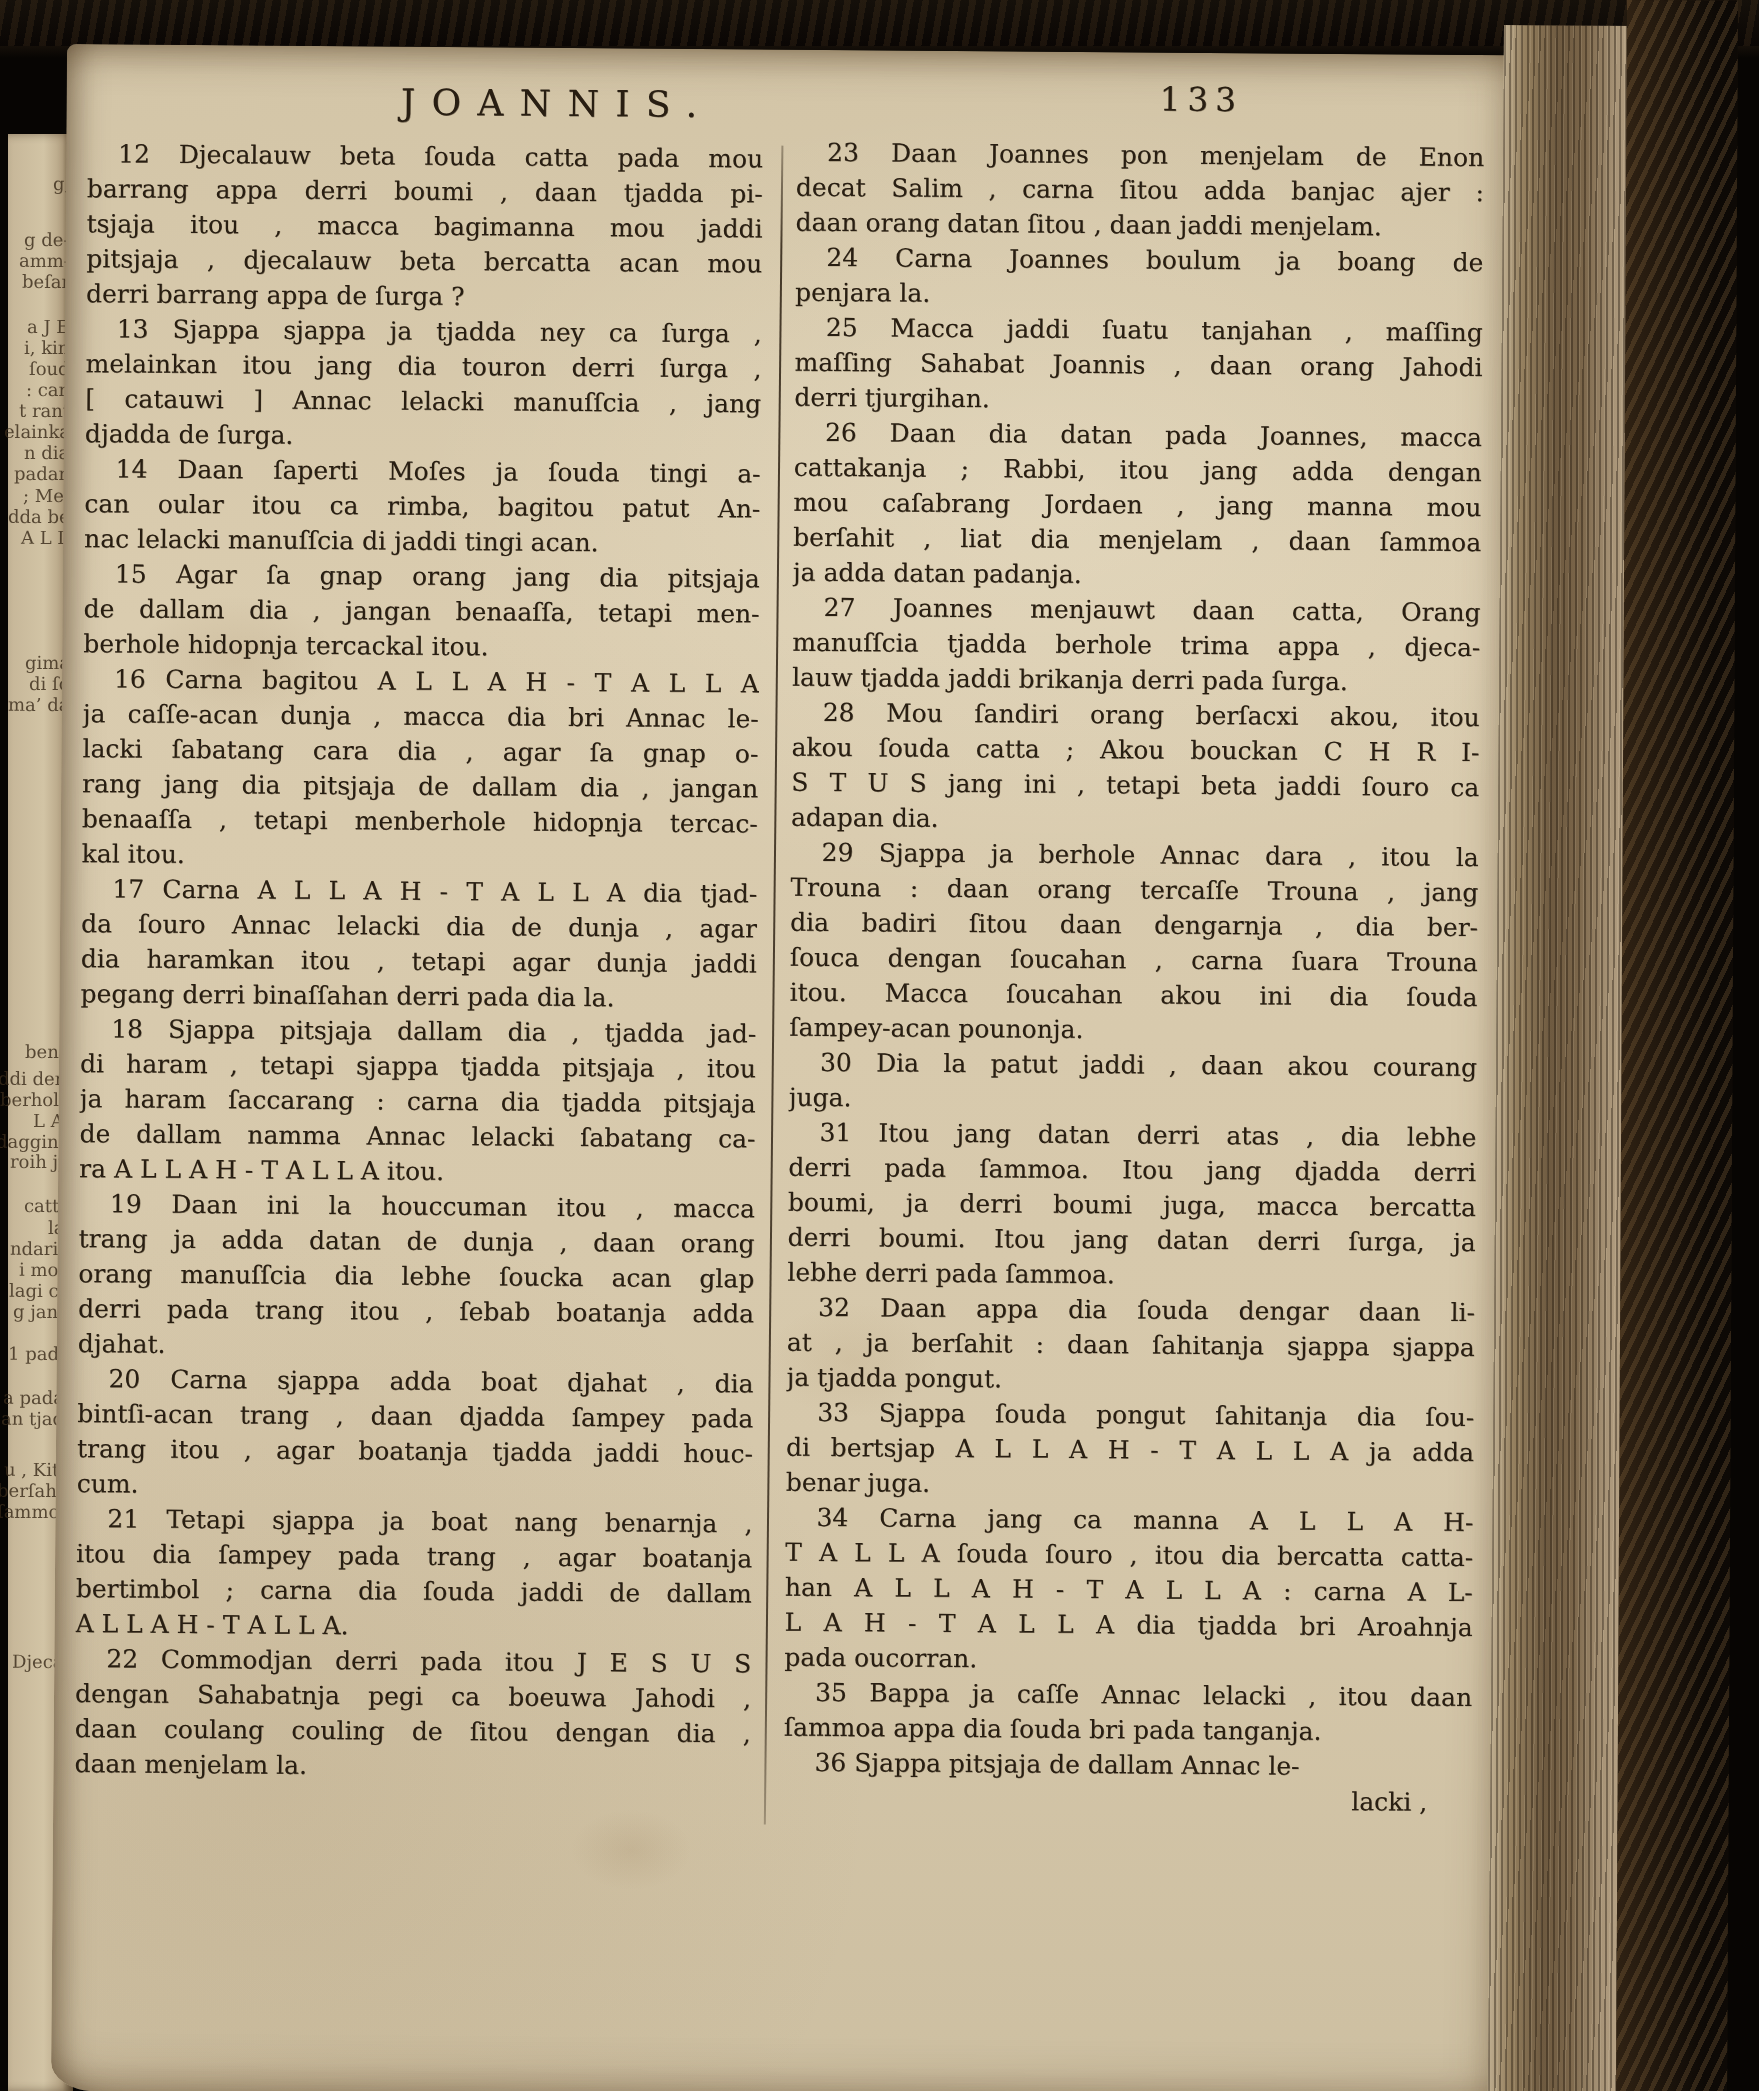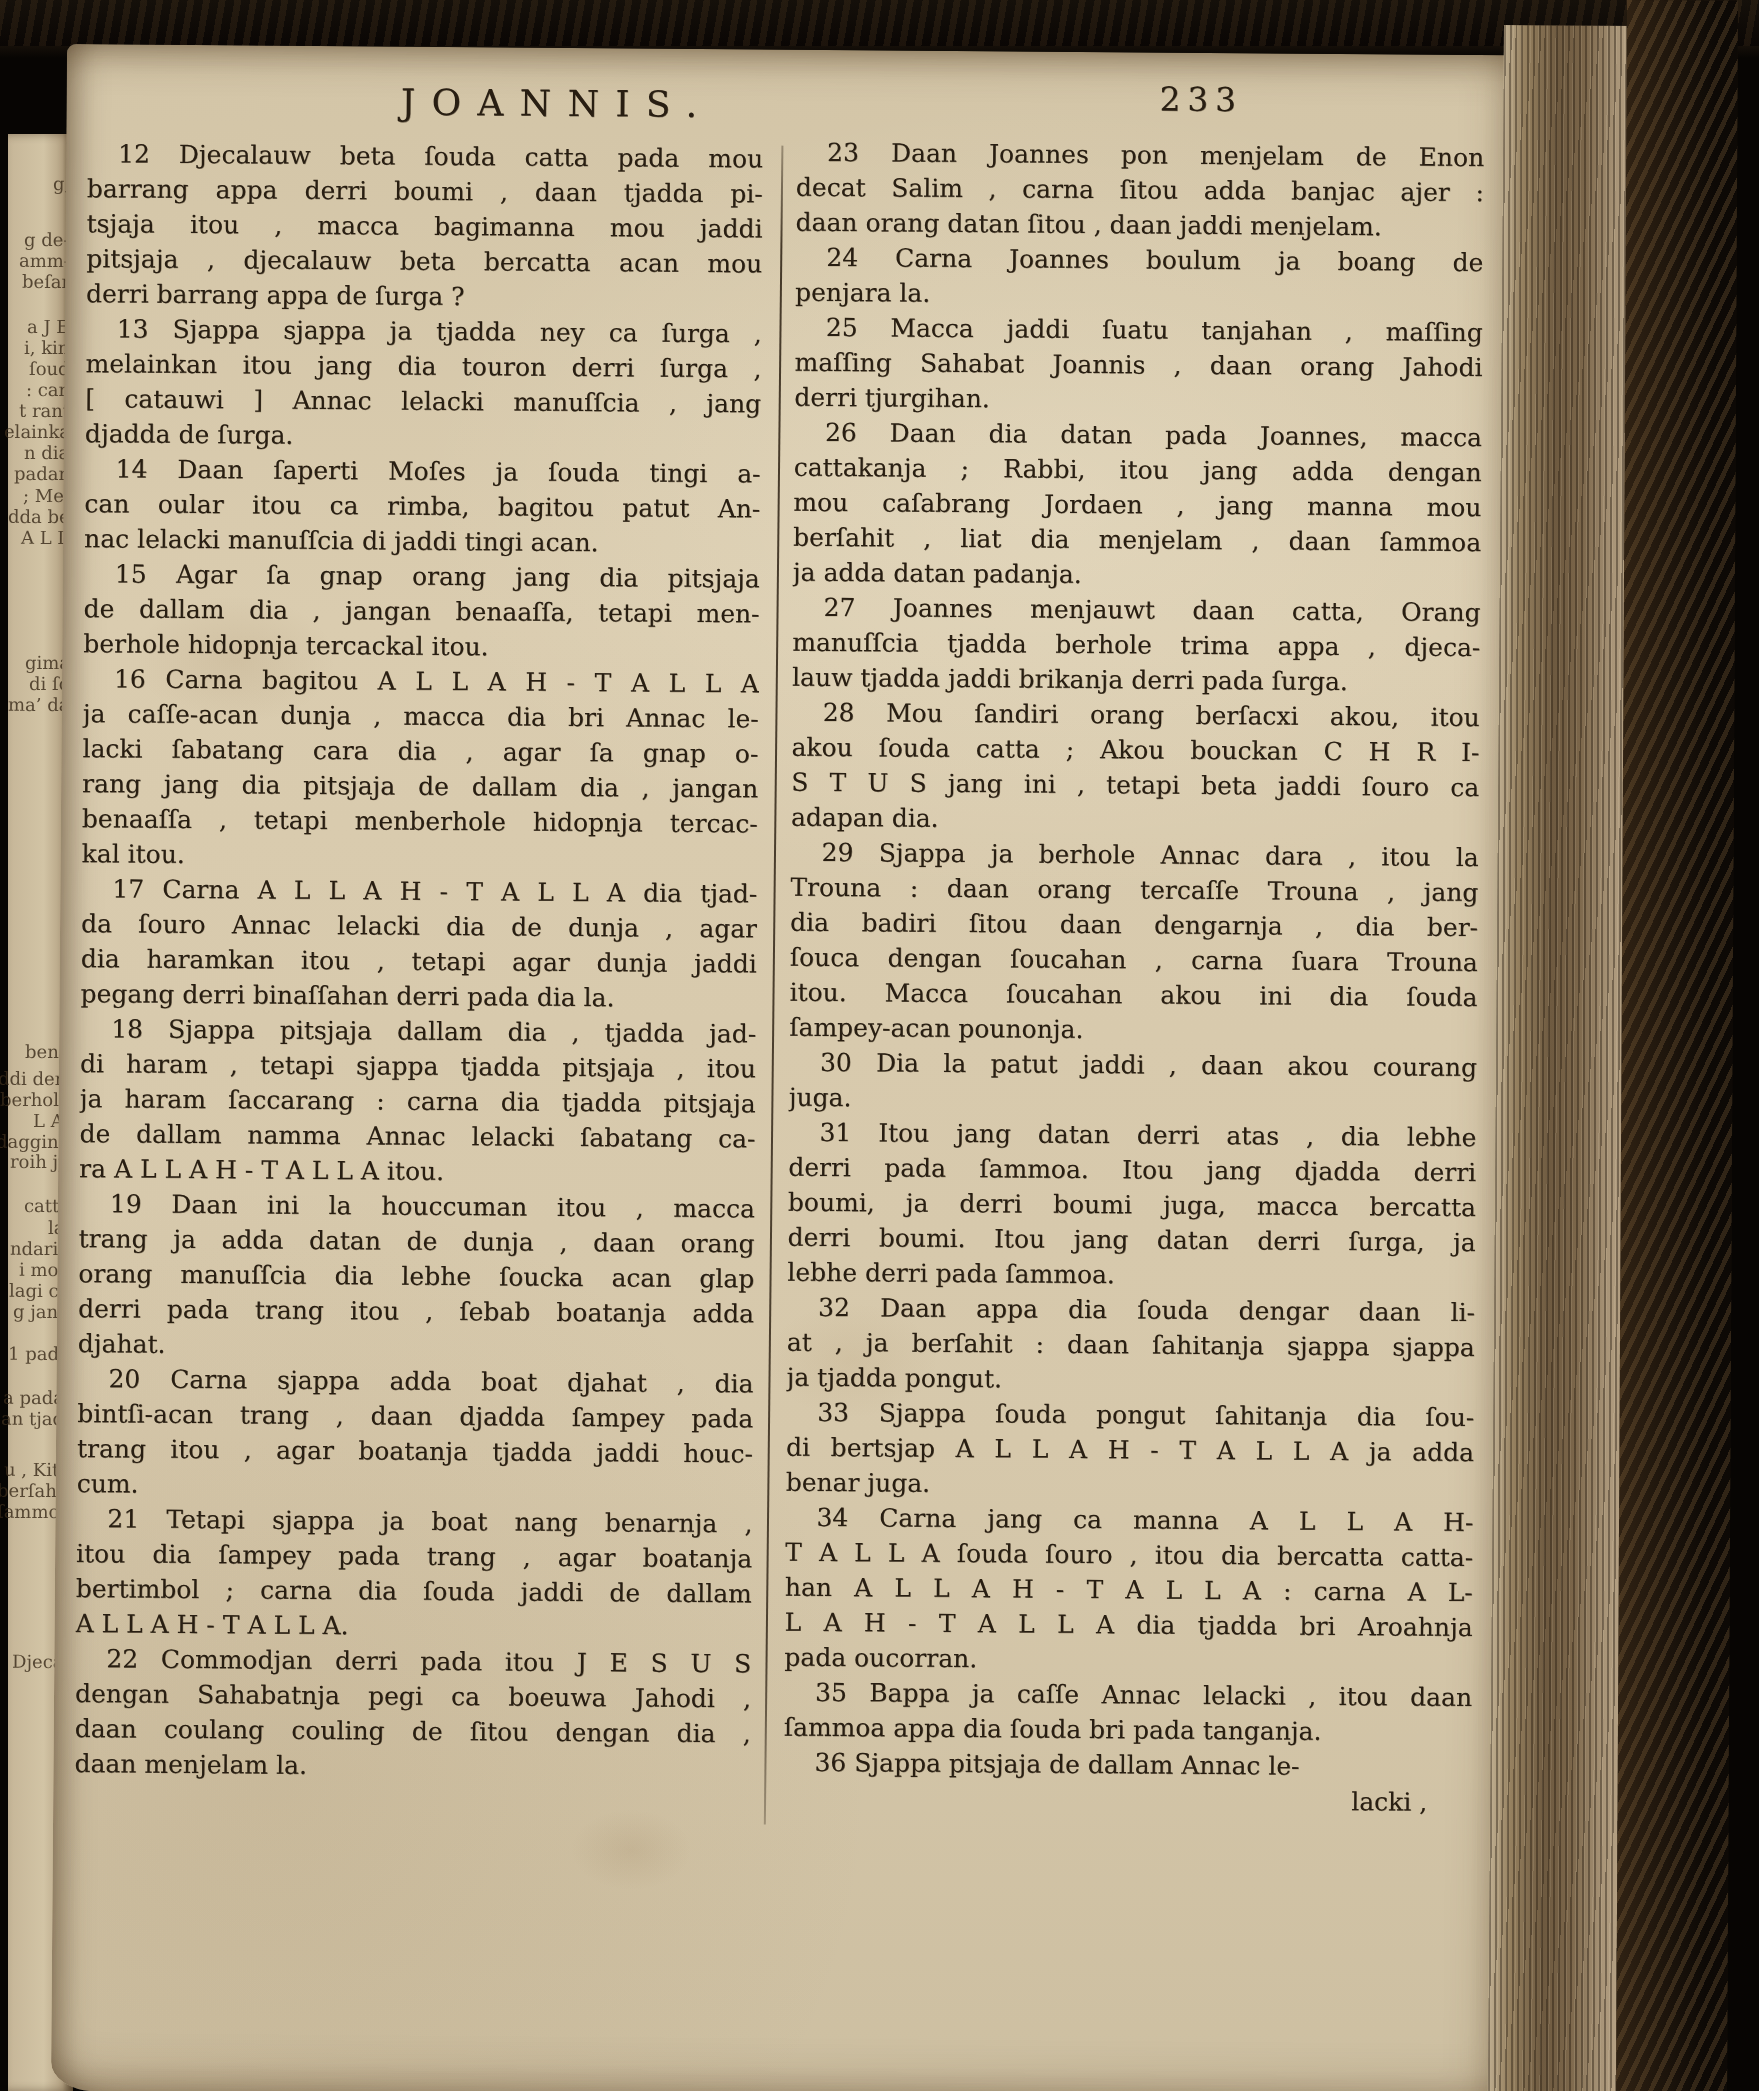--- a/index.html
+++ b/index.html
@@ -137,21 +137,21 @@
       <div class="frag" style="top: 1254px;">a pada-</div>
       <div class="frag" style="top: 1275px;">an tjad-</div>
       <div class="frag" style="top: 1326px;">u , Kita</div>
       <div class="frag" style="top: 1347px;">berſahit</div>
       <div class="frag" style="top: 1368px;">ſammoa</div>
       <div class="frag" style="top: 1518px;">Djeca-</div>
     </div>
 
   <div class="page">
     <div class="running-header">JOANNIS.</div>
-    <div class="pagenum">233</div>
+    <div class="pagenum">133</div>
 
     <div class="col" id="col-left">
         <div class="verse">
           <div class="line first">12 Djecalauw beta ſouda catta pada mou</div>
           <div class="line">barrang appa derri boumi , daan tjadda pi-</div>
           <div class="line">tsjaja itou , macca bagimanna mou jaddi</div>
           <div class="line">pitsjaja , djecalauw beta bercatta acan mou</div>
           <div class="line end">derri barrang appa de ſurga ?</div>
         </div>
         <div class="verse">

